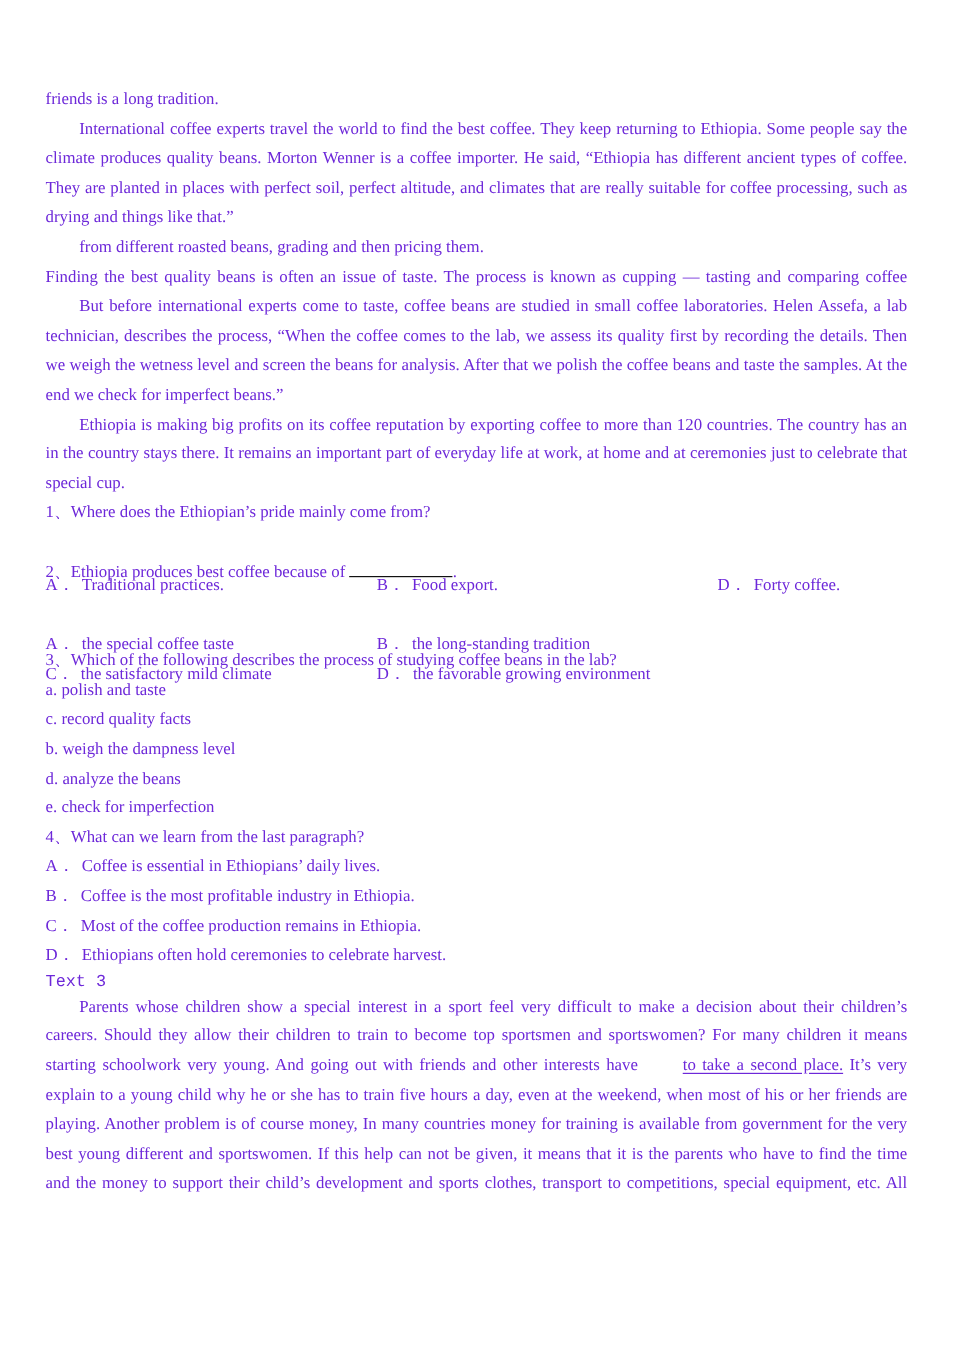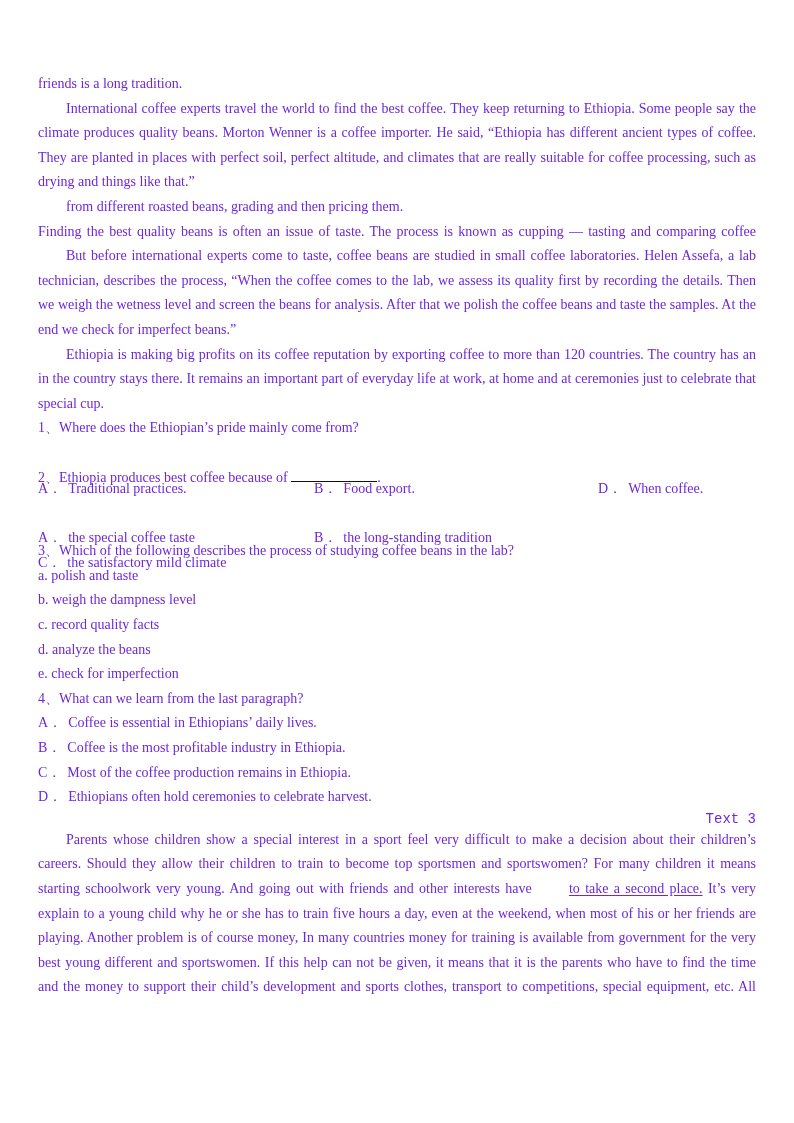--- a/index.html
+++ b/index.html
@@ -8,21 +8,21 @@
     position: absolute; left: 38px; top: 72px; width: 718px;
     font-family: "Liberation Serif", serif; font-size: 14px; color: #6d28d9;
   }
   .line { height: 24.6px; line-height: 24.6px; white-space: nowrap; }
   .para .line:first-child { text-indent: 28px; }
   .justify { text-align: justify; text-align-last: justify; white-space: normal; overflow: hidden; }
   .opts { position: relative; height: 24.6px; line-height: 24.6px; }
   .opt { position: absolute; top: 10px; white-space: nowrap; margin-top: 26px; }
   .lab { margin-right: 6px; }
   .title { font-family: "Liberation Mono", "DejaVu Sans Mono", monospace; font-size: 14px;
-           text-align: right; height: 18px; line-height: 18px; }
+           text-align: left; height: 18px; line-height: 18px; }
   u { text-underline-offset: 2px; padding-left: 32px; }
   .blank { display: inline-block; width: 86px; border-bottom: 1px solid #111; height: 13px; vertical-align: baseline; }
 </style>
 </head>
 <body>
 
 <div class="page">
 
   <div class="line">friends is a long tradition.</div>
 
@@ -48,36 +48,37 @@
   <div class="para">
     <div class="line justify">Ethiopia is making big profits on its coffee reputation by exporting coffee to more than 120 countries. The country has an</div>
     <div class="line justify">in the country stays there. It remains an important part of everyday life at work, at home and at ceremonies just to celebrate that</div>
     <div class="line">special cup.</div>
   </div>
 
   <div class="line">1、Where does the Ethiopian’s pride mainly come from?</div>
   <div class="opts">
     <span class="opt" style="left:0px"><span class="lab">A．</span><span>Traditional practices.</span></span>
     <span class="opt" style="left:276px"><span class="lab">B．</span><span>Food export.</span></span>
-    <span class="opt" style="left:560px"><span class="lab">D．</span><span>When coffee.</span></span>
+    <span class="opt" style="left:560px"><span class="lab">D．</span><span>Forty coffee.</span></span>
   </div>
 
   <div class="line"><span>2、Ethiopia produces best coffee because of </span><span class="blank"></span><span>.</span></div>
   <div class="opts">
     <span class="opt" style="left:0px"><span class="lab">A．</span><span>the special coffee taste</span></span>
     <span class="opt" style="left:276px"><span class="lab">B．</span><span>the long-standing tradition</span></span>
   </div>
   <div class="opts">
     <span class="opt" style="left:0px"><span class="lab">C．</span><span>the satisfactory mild climate</span></span>
+    <span class="opt" style="left:276px"><span class="lab">D．</span><span>the favorable growing environment</span></span>
   </div>
 
   <div class="line">3、Which of the following describes the process of studying coffee beans in the lab?</div>
   <div class="line">a. polish and taste</div>
+  <div class="line">c. record quality facts</div>
   <div class="line">b. weigh the dampness level</div>
-  <div class="line">c. record quality facts</div>
   <div class="line">d. analyze the beans</div>
   <div class="line">e. check for imperfection</div>
 
   <div class="line">4、What can we learn from the last paragraph?</div>
   <div class="line"><span class="lab">A．</span><span>Coffee is essential in Ethiopians’ daily lives.</span></div>
   <div class="line"><span class="lab">B．</span><span>Coffee is the most profitable industry in Ethiopia.</span></div>
   <div class="line"><span class="lab">C．</span><span>Most of the coffee production remains in Ethiopia.</span></div>
   <div class="line"><span class="lab">D．</span><span>Ethiopians often hold ceremonies to celebrate harvest.</span></div>
 
   <div class="title">Text 3</div>

